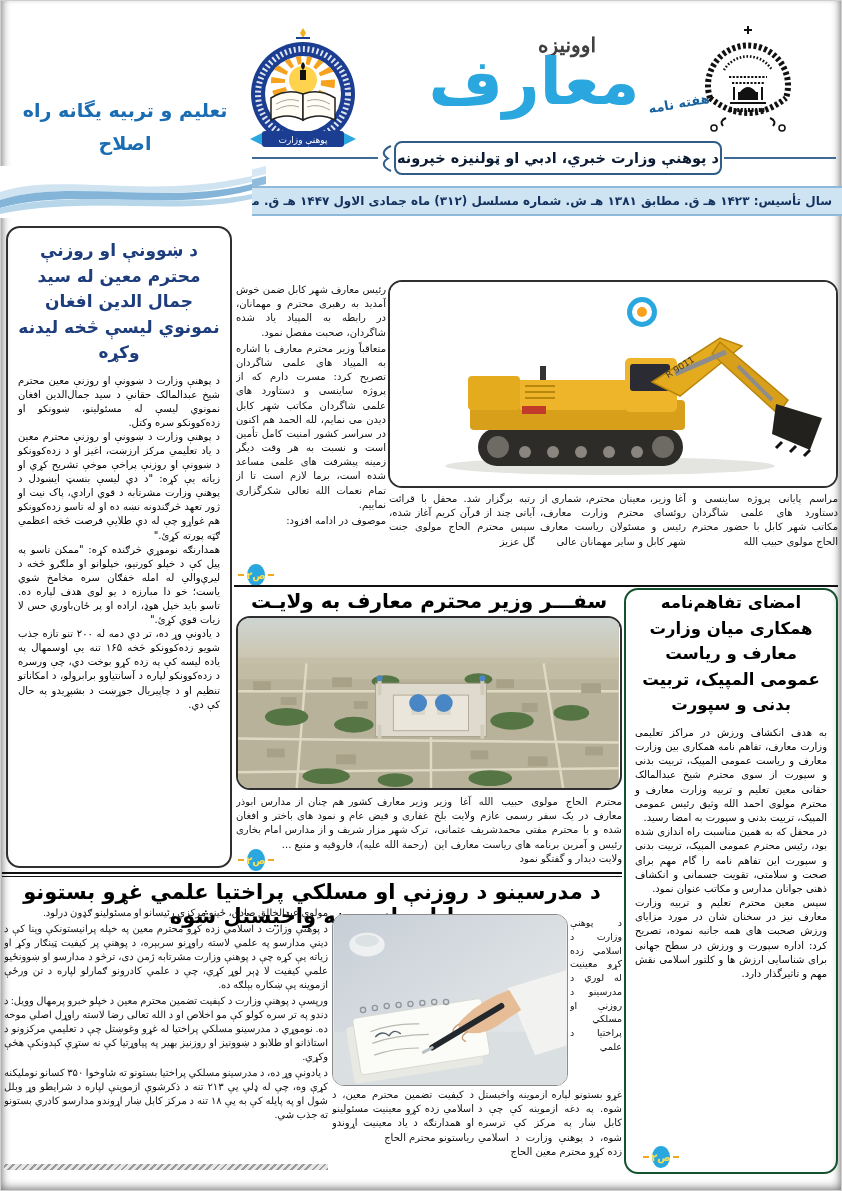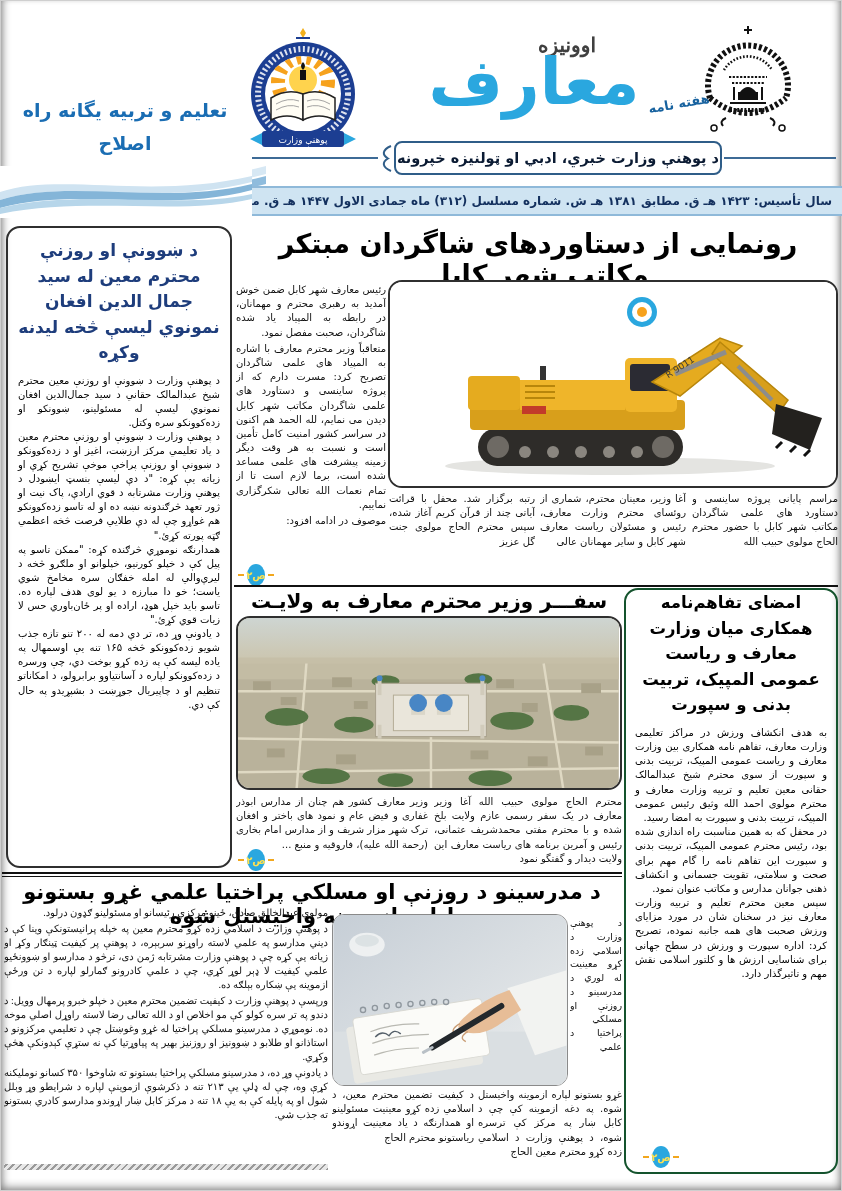--- a/index.html
+++ b/index.html
@@ -147,21 +147,20 @@
   <div class="abs left-frame">
     <div class="left-headline">د ښوونې او روزنې محترم معین له سید جمال الدین افغان نمونوي لیسې څخه لیدنه وکړه</div>
     <div class="body">
       <p>د پوهنې وزارت د ښوونې او روزنې معین محترم شیخ عبدالمالک حقاني د سید جمال‌الدین افغان نمونوي لیسې له مسئولینو، ښوونکو او زده‌کوونکو سره وکتل.</p>
       <p>د پوهنې وزارت د ښوونې او روزنې محترم معین د یاد تعلیمي مرکز ارزښت، اغیز او د زده‌کوونکو د ښوونې او روزنې پراخې موخې تشریح کړې او زیاته یې کړه: "د دې لیسې بنسټ ایښودل د پوهنې وزارت مشرتابه د قوي ارادې، پاک نیت او ژور تعهد څرګندونه نښه ده او له تاسو زده‌کوونکو هم غواړو چې له دې طلایي فرصت څخه اعظمي ګټه پورته کړئ."</p>
       <p>همدارنګه نوموړي څرګنده کړه: "ممکن تاسو په پیل کې د خپلو کورنیو، خپلوانو او ملګرو څخه د لیرې‌والي له امله خفګان سره مخامخ شوي یاست؛ خو دا مبارزه د یو لوی هدف لپاره ده. تاسو باید خپل هوډ، اراده او پر ځان‌باوري حس لا زیات قوي کړئ."</p>
       <p>د یادونې وړ ده، تر دې دمه له ۲۰۰ تنو تازه جذب شویو زده‌کوونکو څخه ۱۶۵ تنه یې اوسمهال په یاده لیسه کې په زده کړو بوخت دي، چې ورسره د زده‌کوونکو لپاره د آسانتیاوو برابرولو، د امکاناتو تنظیم او د چاپیریال جوړښت د بشپړیدو په حال کې دي.</p>
     </div>
   </div>
 
-  <div class="abs lead-headline">رونمایی از دستاوردهای شاگردان مبتکر مکاتب شهر کابل</div>
 
   <div class="abs photo-frame lead-photo">
     <svg width="446" height="204" viewBox="0 0 446 204">
       <rect width="446" height="204" fill="#ffffff"></rect>
       <ellipse cx="220" cy="184" rx="165" ry="9" fill="#e4e4e1"></ellipse>
       <g>
         <circle cx="252" cy="30" r="15" fill="#2aa7df"></circle>
         <circle cx="252" cy="30" r="10" fill="#ffffff"></circle>
         <circle cx="252" cy="30" r="5" fill="#f6a21d"></circle>
       </g>

